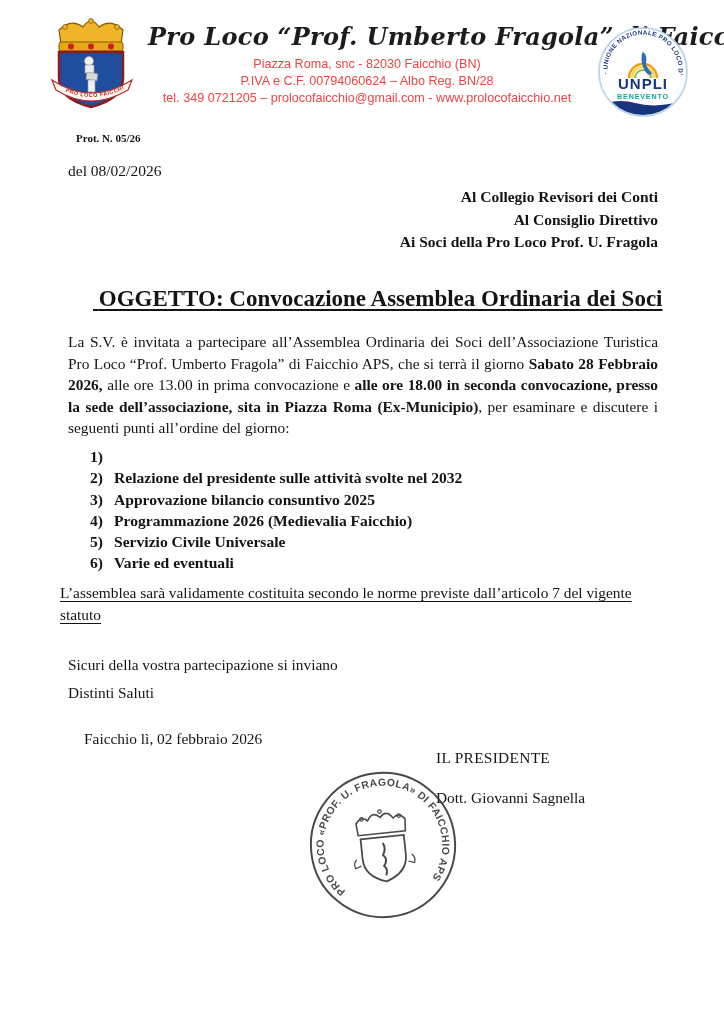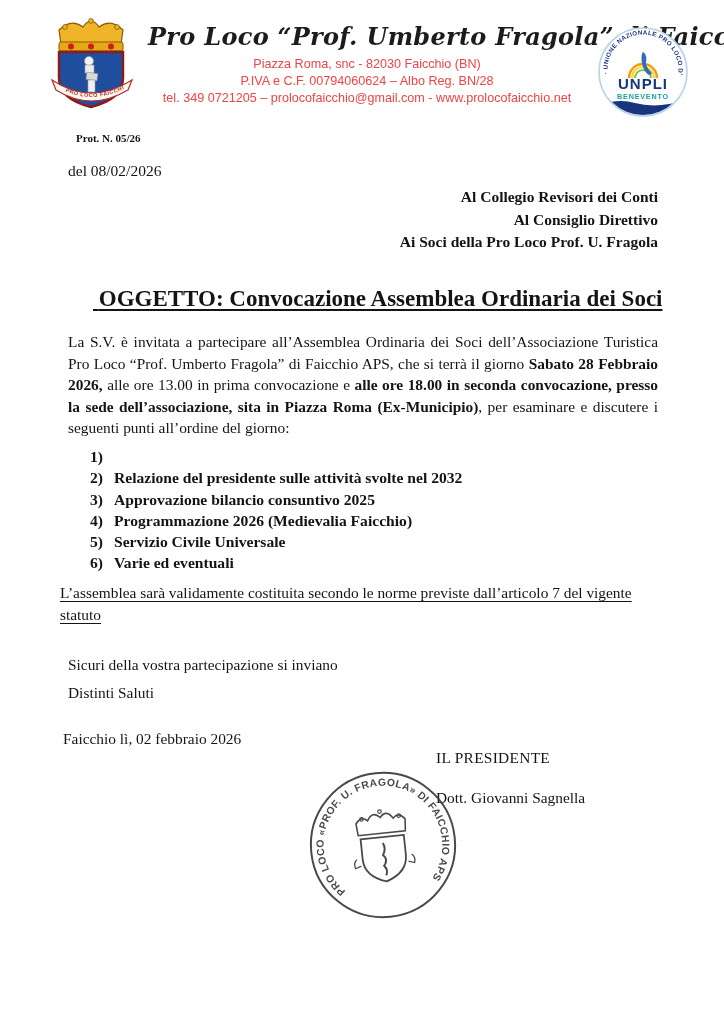--- a/index.html
+++ b/index.html
@@ -47,21 +47,21 @@
             font-weight:bold; font-size:15.6px; line-height:21.3px; }
   .agenda li { display:flex; }
   .agenda .num { width:24px; }
   
   .notice { position:absolute; left:60px; width:594px; top:582px;
             font-size:15.4px; line-height:21.6px;
             text-decoration:underline; text-underline-offset:3px; }
   
   .closing-1 { position:absolute; left:68px; top:656px; font-size:15.4px; }
   .closing-2 { position:absolute; left:68px; top:684px; font-size:15.4px; }
-  .place-date { position:absolute; left:63px; top:730px; font-size:15.4px; }
+  .place-date { position:absolute; left:84px; top:730px; font-size:15.4px; }
   
   .signature { position:absolute; right:48px; top:749px; width:240px;
                text-align:left; font-size:15.4px; }
   .signature .role { letter-spacing:0.3px; }
   .signature .name { margin-top:22px; }
   
   .stamp { position:absolute; left:304px; top:766px; width:158px; height:158px;
            transform:rotate(-6deg); opacity:0.92; }
 </style>
 </head>

